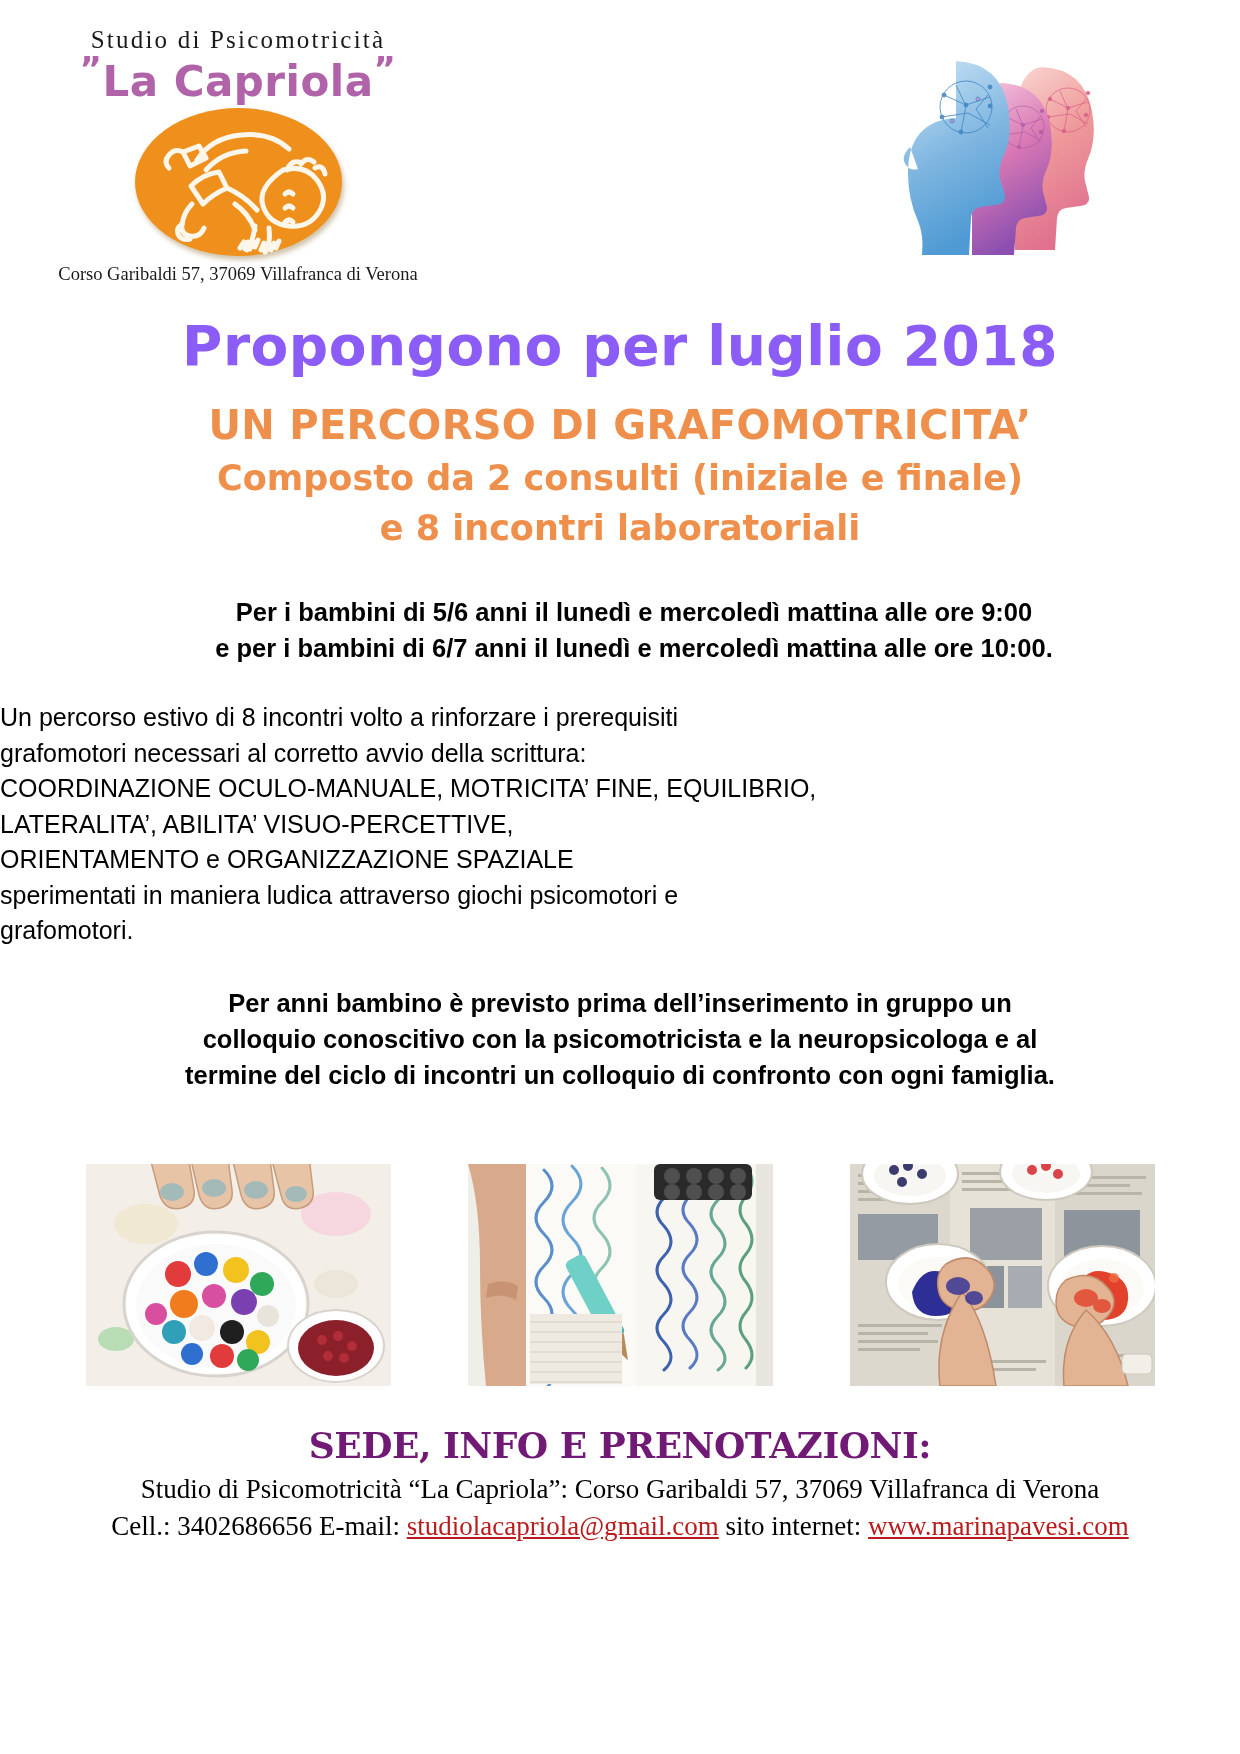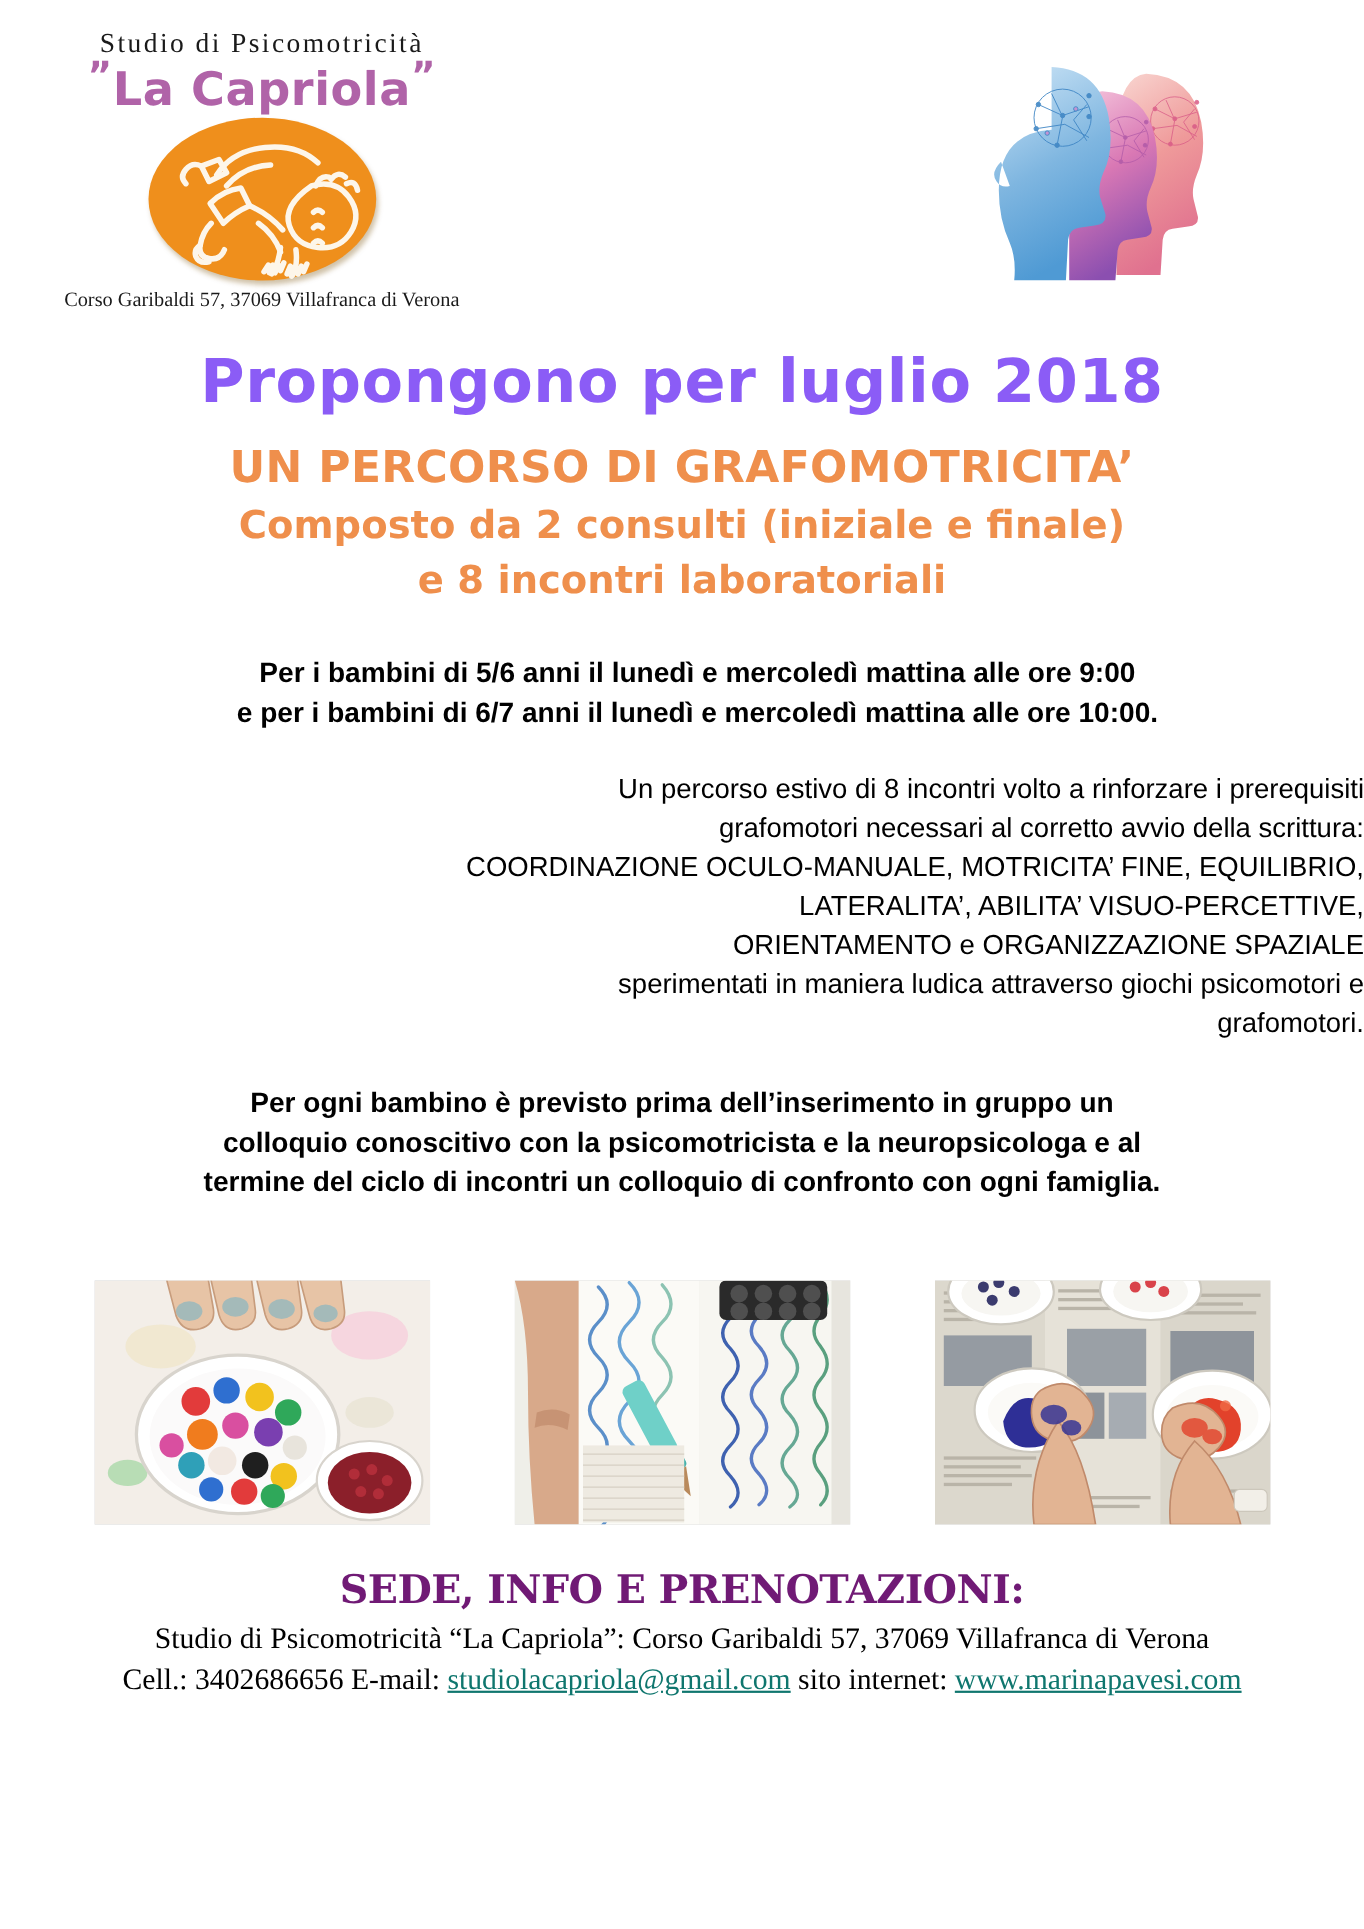--- a/index.html
+++ b/index.html
@@ -135,25 +135,24 @@
     text-align: center;
     margin-top: 46px;
     font-size: 25.5px;
     font-weight: bold;
     line-height: 1.42;
     padding-left: 28px;
   }
 
   
   .description {
-    text-align: right;
+    text-align: left;
     margin-top: 34px;
     font-size: 25px;
     line-height: 1.42;
-    padding-left: 40px;
   }
 
   
   .highlight {
     text-align: center;
     margin-top: 36px;
     font-size: 25.5px;
     font-weight: bold;
     line-height: 1.42;
   }
@@ -187,21 +186,21 @@
     font-family: "Liberation Serif", serif;
     font-size: 27px;
     margin-top: 8px;
   }
   .f-line2 {
     font-family: "Liberation Serif", serif;
     font-size: 27px;
     margin-top: 6px;
   }
   .f-link {
-    color: #0f766e;
+    color: #b91c1c;
     text-decoration: underline;
   }
 </style>
 </head>
 <body>
 
 <div class="header">
 
   <div class="logo-block">
     <div class="logo-studio-line">Studio di Psicomotricità</div>
@@ -331,21 +330,21 @@
   <div>Un percorso estivo di 8 incontri volto a rinforzare i prerequisiti</div>
   <div>grafomotori  necessari  al corretto avvio della scrittura:</div>
   <div>COORDINAZIONE OCULO-MANUALE, MOTRICITA’ FINE, EQUILIBRIO,</div>
   <div>LATERALITA’, ABILITA’ VISUO-PERCETTIVE,</div>
   <div>ORIENTAMENTO e ORGANIZZAZIONE SPAZIALE</div>
   <div>sperimentati in maniera ludica attraverso giochi psicomotori e</div>
   <div>grafomotori.</div>
 </div>
 
 <div class="highlight">
-  <div>Per ogni bambino è previsto prima dell’inserimento in gruppo un</div>
+  <div>Per anni bambino è previsto prima dell’inserimento in gruppo un</div>
   <div>colloquio conoscitivo con la psicomotricista e la neuropsicologa e al</div>
   <div>termine del ciclo di incontri un colloquio di confronto con ogni famiglia.</div>
 </div>
 
 <div class="photos">
 
   <div class="photo">
     <svg width="305" height="222" viewBox="0 0 305 222">
       <rect width="305" height="222" fill="#f3eee8"></rect>
       <ellipse cx="60" cy="60" rx="32" ry="20" fill="#f0e6c8" opacity="0.7"></ellipse>

